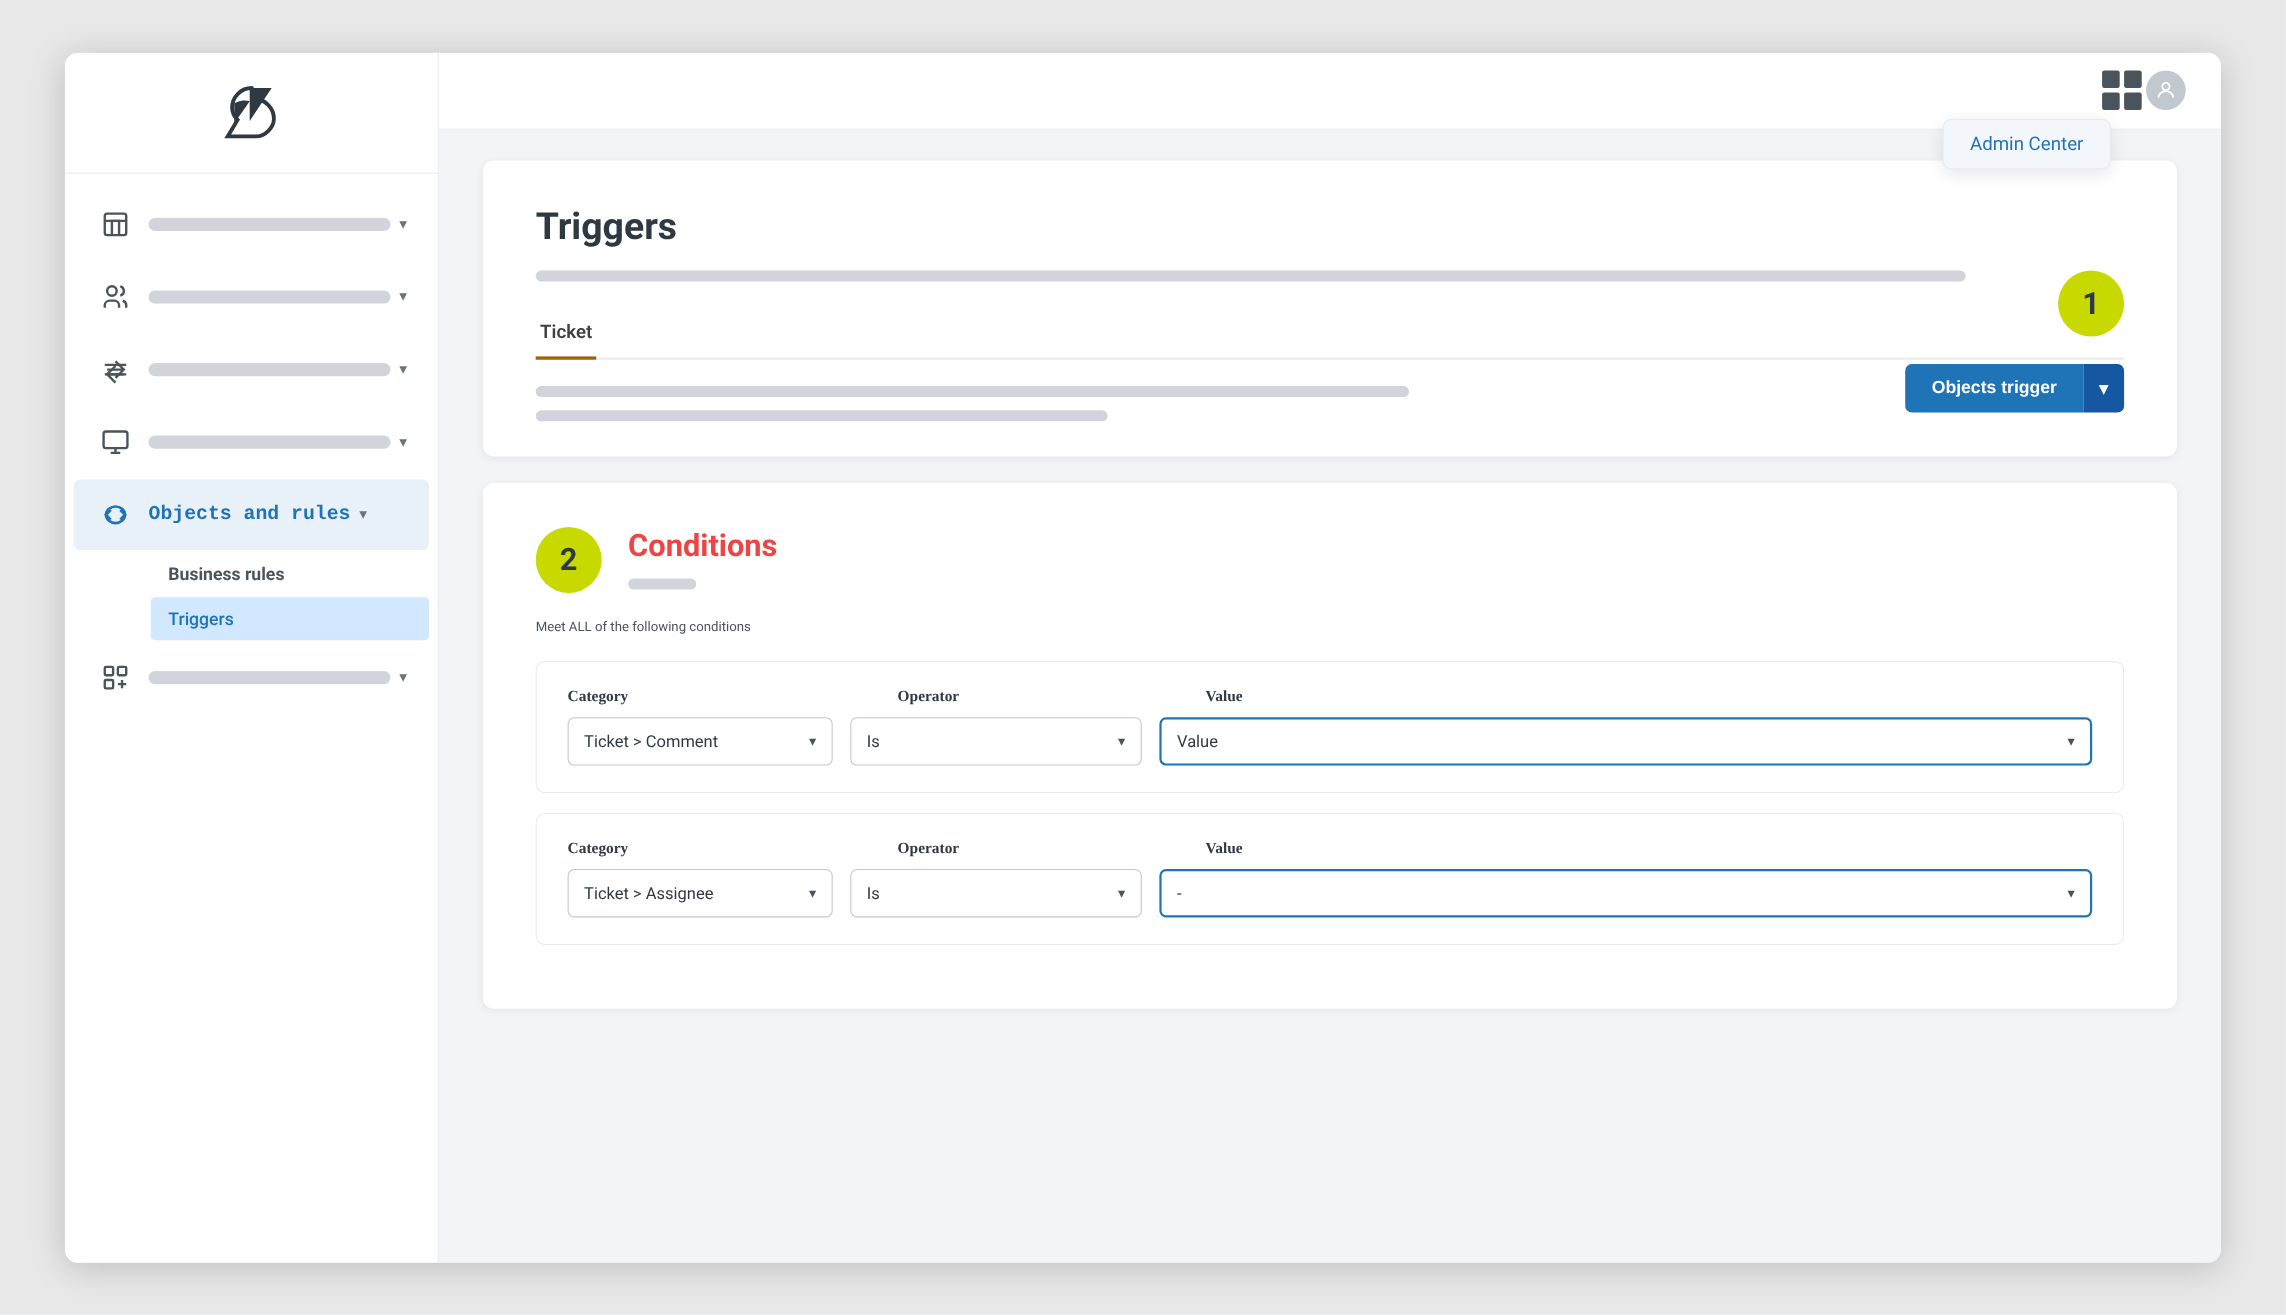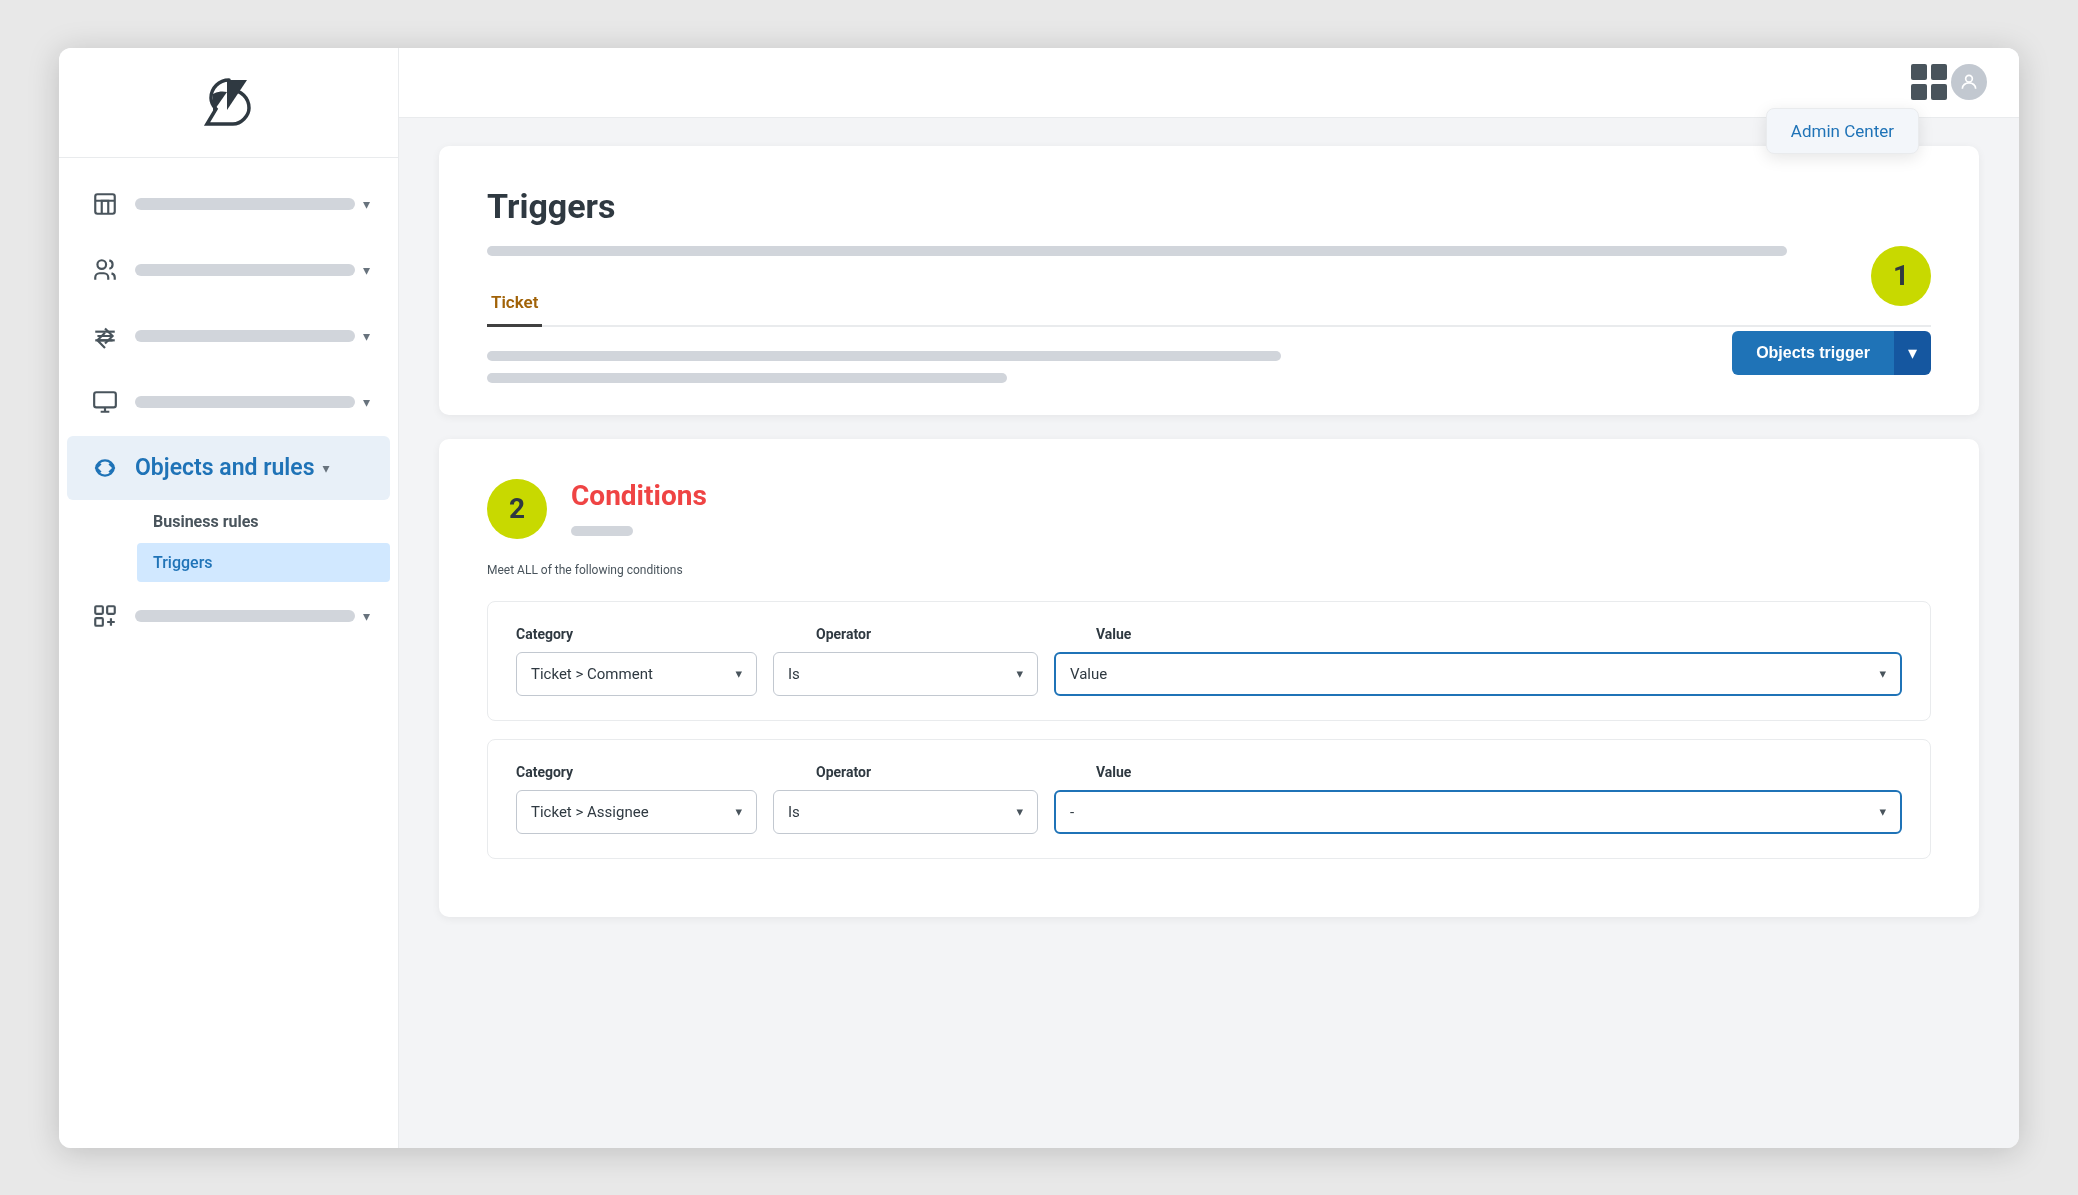--- a/index.html
+++ b/index.html
@@ -86,21 +86,22 @@
       flex: 1;
       height: 12px;
       background: #d1d5db;
       border-radius: 6px;
       margin-left: 12px;
     }
 
     .nav-item.active .nav-label-text {
       color: #1f73b7;
       font-weight: 600;
-      font-size: 23px;
+      font-size: 18px;
+      font-family: Liberation Mono, monospace;
     }
 
     .nav-label-text {
       font-size: 18px;
       color: #49545c;
       font-weight: 500;
       margin-left: 12px;
     }
 
     .nav-chevron {
@@ -239,22 +240,22 @@
       padding: 12px 4px;
       margin-right: 32px;
       font-size: 17px;
       cursor: pointer;
       color: #49545c;
       border-bottom: 3px solid transparent;
       margin-bottom: -2px;
     }
 
     .tab.active {
-      color: #a16207;
-      border-bottom: 3px solid #404040;
+      color: #404040;
+      border-bottom: 3px solid #a16207;
       font-weight: 600;
       text-align: right;
     }
 
     .loading-bar-short1 {
       height: 10px;
       background: #d1d5db;
       border-radius: 5px;
       width: 55%;
       margin-bottom: 12px;
@@ -365,20 +366,21 @@
     .condition-labels {
       display: flex;
       gap: 0;
       margin-bottom: 10px;
     }
 
     .condition-label {
       font-size: 14px;
       font-weight: 700;
       color: #2f3941;
+      font-family: Liberation Serif, serif;
     }
 
     .condition-label.cat { width: 300px; }
     .condition-label.op { width: 280px; }
     .condition-label.val { flex: 1; }
 
     .condition-fields {
       display: flex;
       gap: 16px;
       align-items: center;

